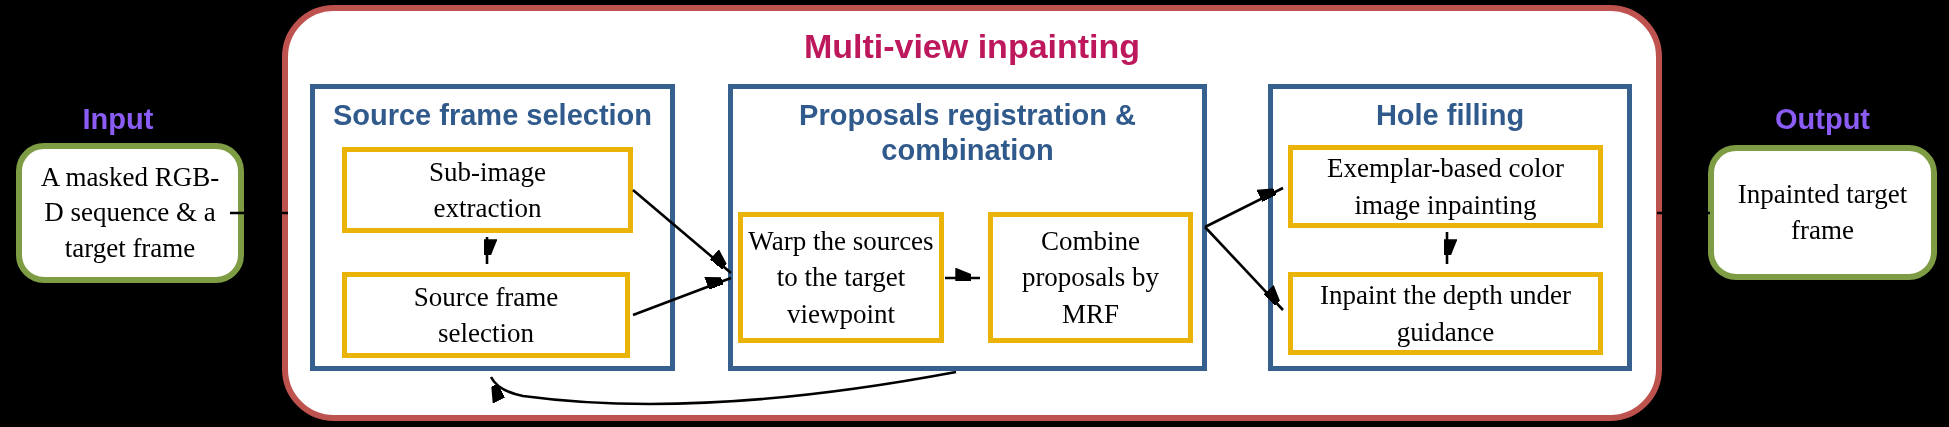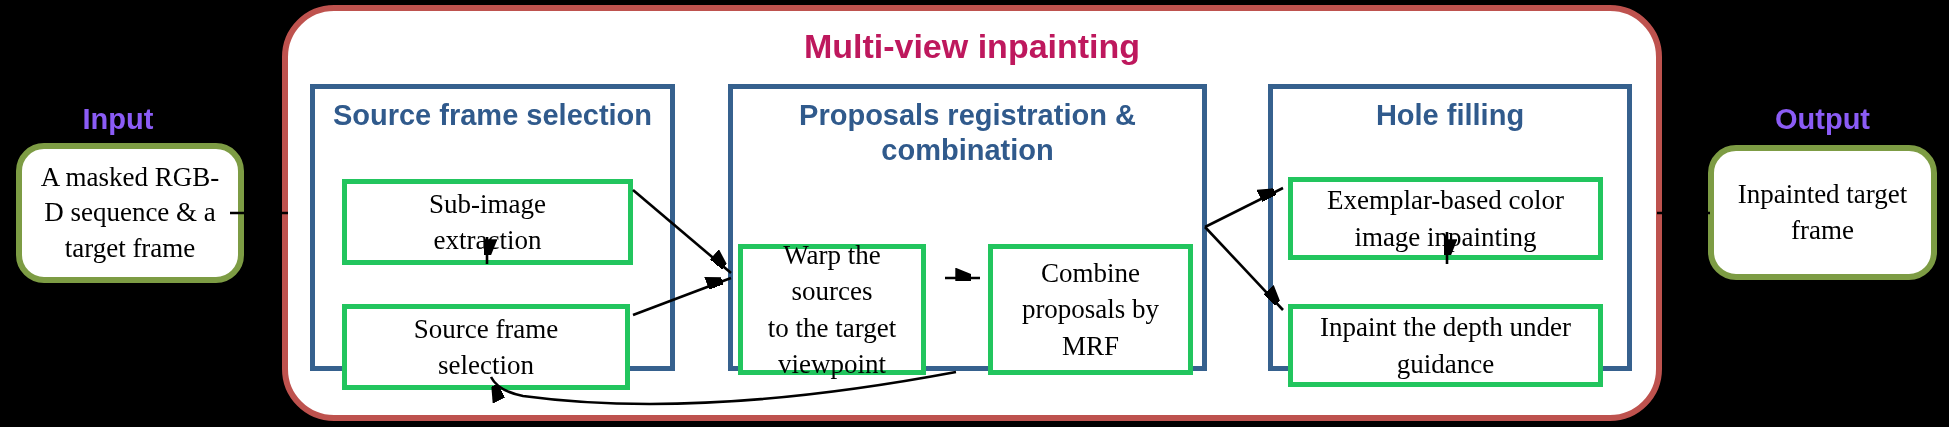--- a/index.html
+++ b/index.html
@@ -26,32 +26,31 @@
     font:700 34px "Liberation Sans",sans-serif;color:#be185d;
   }
   .stage{
     position:absolute;background:#fff;border:5px solid #36618E;box-sizing:border-box;
   }
   .stage-title{
     margin-top:9px;text-align:center;font:700 29px "Liberation Sans",sans-serif;
     color:#305A8C;line-height:1.2;white-space:pre-line;
   }
   .step{
-    position:absolute;background:#fff;border:5px solid #22c55e;box-sizing:border-box;
+    position:absolute;background:#fff;border:5px solid #eab308;box-sizing:border-box;
     display:flex;align-items:center;justify-content:center;text-align:center;
     font-family:"Liberation Serif",serif;font-size:27px;line-height:1.35;color:#000;
     white-space:pre-line;
-    margin-top:32px;
   }
   .stage1{left:310px;top:84px;width:365px;height:287px;}
   .stage2{left:728px;top:84px;width:479px;height:287px;}
   .stage3{left:1268px;top:84px;width:364px;height:287px;}
   .step-a{left:27px;top:58px;width:291px;height:86px;}
   .step-b{left:27px;top:183px;width:288px;height:86px;}
-  .step-c{left:5px;top:123px;width:188px;height:131px;}
+  .step-c{left:5px;top:123px;width:206px;height:131px;}
   .step-d{left:255px;top:123px;width:205px;height:131px;}
   .step-e{left:15px;top:56px;width:315px;height:83px;}
   .step-f{left:15px;top:183px;width:315px;height:83px;}
   .arrows{position:absolute;left:0;top:0;width:1949px;height:427px;z-index:5;pointer-events:none;}
   .input-label{left:4px;top:103px;width:228px;}
   .input-box{left:16px;top:143px;width:228px;height:140px;}
   .output-label{left:1708px;top:103px;width:229px;}
   .output-box{left:1708px;top:145px;width:229px;height:135px;}
 </style>
 </head>

